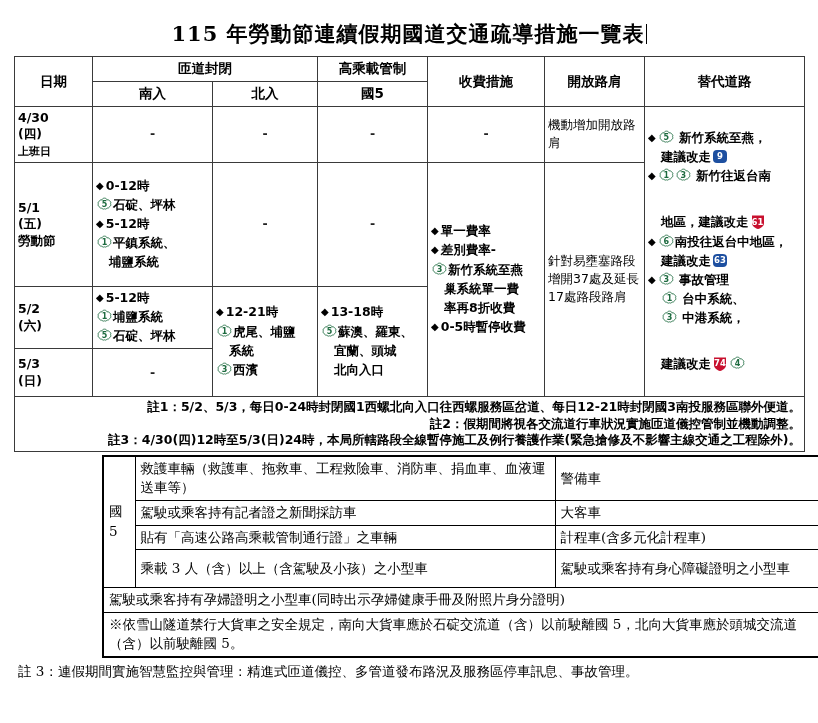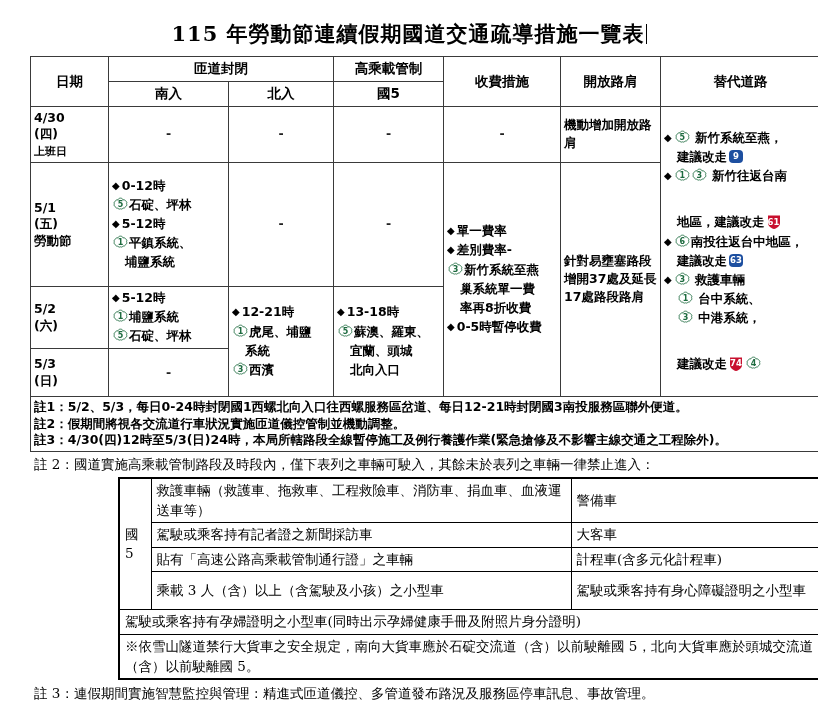--- a/index.html
+++ b/index.html
@@ -12,21 +12,21 @@
     height: 723px;
     font-family: "DejaVu Sans", "Liberation Sans", sans-serif;
     color: #000000;
     overflow: hidden;
   }
   .page {
     position: relative;
     width: 818px;
     height: 723px;
     box-sizing: border-box;
-    padding: 0 30px;
+    padding: 0 14px;
   }
 
   
   .doc-title {
     text-align: center;
     font-family: "DejaVu Serif", "Liberation Serif", serif;
     font-weight: bold;
     font-size: 21px;
     letter-spacing: 1px;
     padding-top: 20px;
@@ -86,21 +86,21 @@
   td.mid { vertical-align: middle; }
 
   .line {
     display: block;
     white-space: normal;
     font-weight: bold;
     font-size: 12.5px;
     line-height: 1.45;
     margin-bottom: 1px;
   }
-  .line.plain { font-weight: bold; }
+  .line.plain { font-weight: normal; }
   .line.indent { padding-left: 13px; }
   .dia {
     font-size: 10px;
     margin-right: 2px;
     vertical-align: 1px;
   }
 
   
   .shield {
     display: inline-block;
@@ -125,20 +125,21 @@
   .shield.prov { width: 16px; height: 15px; }
   .shield.prov .num { color: #ffffff; font-size: 8.5px; }
   .shield.exp { width: 16px; height: 16px; vertical-align: -4px; margin-top: 28px; }
   .shield.exp .num { color: #ffffff; font-size: 8.5px; padding-bottom: 1px; }
 
   
   td.notes {
     padding: 3px 5px 4px 5px;
     font-size: 12px;
     line-height: 1.55;
+    text-align: right;
   }
   td.notes .nl {
     display: block;
     font-weight: bold;
     white-space: nowrap;
   }
 
   
   .outer-note {
     font-family: "DejaVu Serif", "Liberation Serif", serif;
@@ -250,21 +251,21 @@
 
           <span class="line"><span class="dia">◆</span><span class="shield nat"><svg viewBox="0 0 16 16" width="15" height="15">
                   <path d="M8 1.2 C9.6 1.2 10.6 2.2 10.6 3.2 C11.8 2.6 13.2 3.3 13.6 4.4 C14.8 4.8 15.2 6.2 14.4 7.2 C15.1 8.2 14.7 9.7 13.5 10.1 C13.3 11.3 12 12.1 10.8 11.7 C10.3 12.8 8.9 13.3 7.9 12.6 C7 13.3 5.6 12.9 5.1 11.8 C3.9 12.2 2.6 11.4 2.4 10.2 C1.2 9.8 0.8 8.4 1.5 7.4 C0.8 6.4 1.2 5 2.4 4.6 C2.7 3.4 4.1 2.7 5.2 3.2 C5.4 2.2 6.4 1.2 8 1.2 Z" fill="#ffffff" stroke="#1d6b3f" stroke-width="0.9"></path>
                 </svg><span class="num">6</span></span><span>南投往返台中地區，</span></span>
           <span class="line indent"><span>建議改走</span><span class="shield prov"><svg viewBox="0 0 16 15" width="16" height="15">
                   <rect x="1" y="1" width="14" height="13" rx="4" ry="4" fill="#1d4fa0"></rect>
                 </svg><span class="num">63</span></span></span>
 
           <span class="line"><span class="dia">◆</span><span class="shield nat"><svg viewBox="0 0 16 16" width="15" height="15">
                   <path d="M8 1.2 C9.6 1.2 10.6 2.2 10.6 3.2 C11.8 2.6 13.2 3.3 13.6 4.4 C14.8 4.8 15.2 6.2 14.4 7.2 C15.1 8.2 14.7 9.7 13.5 10.1 C13.3 11.3 12 12.1 10.8 11.7 C10.3 12.8 8.9 13.3 7.9 12.6 C7 13.3 5.6 12.9 5.1 11.8 C3.9 12.2 2.6 11.4 2.4 10.2 C1.2 9.8 0.8 8.4 1.5 7.4 C0.8 6.4 1.2 5 2.4 4.6 C2.7 3.4 4.1 2.7 5.2 3.2 C5.4 2.2 6.4 1.2 8 1.2 Z" fill="#ffffff" stroke="#1d6b3f" stroke-width="0.9"></path>
-                </svg><span class="num">3</span></span> <span>救護車輛</span></span>
+                </svg><span class="num">3</span></span> <span>事故管理</span></span>
           <span class="line indent"><span class="shield nat"><svg viewBox="0 0 16 16" width="15" height="15">
                   <path d="M8 1.2 C9.6 1.2 10.6 2.2 10.6 3.2 C11.8 2.6 13.2 3.3 13.6 4.4 C14.8 4.8 15.2 6.2 14.4 7.2 C15.1 8.2 14.7 9.7 13.5 10.1 C13.3 11.3 12 12.1 10.8 11.7 C10.3 12.8 8.9 13.3 7.9 12.6 C7 13.3 5.6 12.9 5.1 11.8 C3.9 12.2 2.6 11.4 2.4 10.2 C1.2 9.8 0.8 8.4 1.5 7.4 C0.8 6.4 1.2 5 2.4 4.6 C2.7 3.4 4.1 2.7 5.2 3.2 C5.4 2.2 6.4 1.2 8 1.2 Z" fill="#ffffff" stroke="#1d6b3f" stroke-width="0.9"></path>
                 </svg><span class="num">1</span></span> <span>台中系統、</span></span>
           <span class="line indent"><span class="shield nat"><svg viewBox="0 0 16 16" width="15" height="15">
                   <path d="M8 1.2 C9.6 1.2 10.6 2.2 10.6 3.2 C11.8 2.6 13.2 3.3 13.6 4.4 C14.8 4.8 15.2 6.2 14.4 7.2 C15.1 8.2 14.7 9.7 13.5 10.1 C13.3 11.3 12 12.1 10.8 11.7 C10.3 12.8 8.9 13.3 7.9 12.6 C7 13.3 5.6 12.9 5.1 11.8 C3.9 12.2 2.6 11.4 2.4 10.2 C1.2 9.8 0.8 8.4 1.5 7.4 C0.8 6.4 1.2 5 2.4 4.6 C2.7 3.4 4.1 2.7 5.2 3.2 C5.4 2.2 6.4 1.2 8 1.2 Z" fill="#ffffff" stroke="#1d6b3f" stroke-width="0.9"></path>
                 </svg><span class="num">3</span></span> <span>中港系統，</span></span>
           <span class="line indent"><span>建議改走</span><span class="shield exp"><svg viewBox="0 0 16 16" width="16" height="16">
                   <path d="M2 1.5 H14 V9 C14 12.2 10.8 14.2 8 15 C5.2 14.2 2 12.2 2 9 Z" fill="#c8102e"></path>
                 </svg><span class="num">74</span></span><span class="shield nat"><svg viewBox="0 0 16 16" width="15" height="15">
                   <path d="M8 1.2 C9.6 1.2 10.6 2.2 10.6 3.2 C11.8 2.6 13.2 3.3 13.6 4.4 C14.8 4.8 15.2 6.2 14.4 7.2 C15.1 8.2 14.7 9.7 13.5 10.1 C13.3 11.3 12 12.1 10.8 11.7 C10.3 12.8 8.9 13.3 7.9 12.6 C7 13.3 5.6 12.9 5.1 11.8 C3.9 12.2 2.6 11.4 2.4 10.2 C1.2 9.8 0.8 8.4 1.5 7.4 C0.8 6.4 1.2 5 2.4 4.6 C2.7 3.4 4.1 2.7 5.2 3.2 C5.4 2.2 6.4 1.2 8 1.2 Z" fill="#ffffff" stroke="#1d6b3f" stroke-width="0.9"></path>
@@ -351,21 +352,20 @@
       <tr>
         <td colspan="7" class="notes">
           <span class="nl">註1：5/2、5/3，每日0-24時封閉國1西螺北向入口往西螺服務區岔道、每日12-21時封閉國3南投服務區聯外便道。</span>
           <span class="nl">註2：假期間將視各交流道行車狀況實施匝道儀控管制並機動調整。</span>
           <span class="nl">註3：4/30(四)12時至5/3(日)24時，本局所轄路段全線暫停施工及例行養護作業(緊急搶修及不影響主線交通之工程除外)。</span>
         </td>
       </tr>
     </tbody>
   </table>
 
-  <div class="outer-note tight">註 2：國道實施高乘載管制路段及時段內，僅下表列之車輛可駛入，其餘未於表列之車輛一律禁止進入：</div>
 
   <table class="veh">
     <colgroup>
       <col style="width:32px">
       <col style="width:420px">
       <col style="width:274px">
     </colgroup>
     <tbody>
       <tr style="height:38px">
         <td rowspan="4" class="veh-label outerL outerT">國 5</td>

